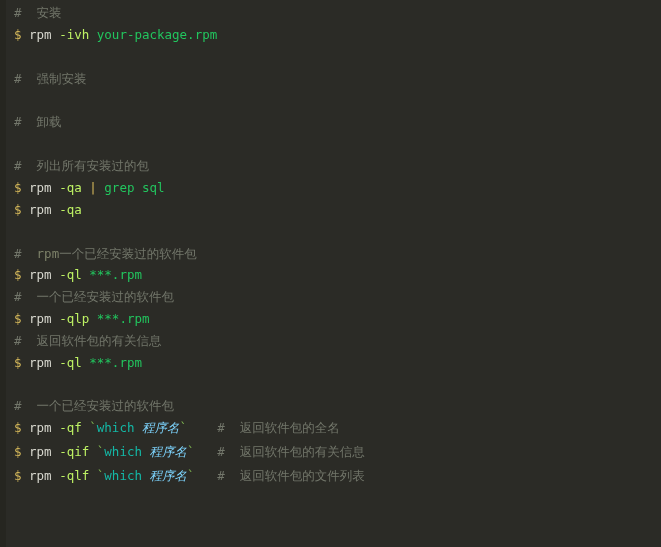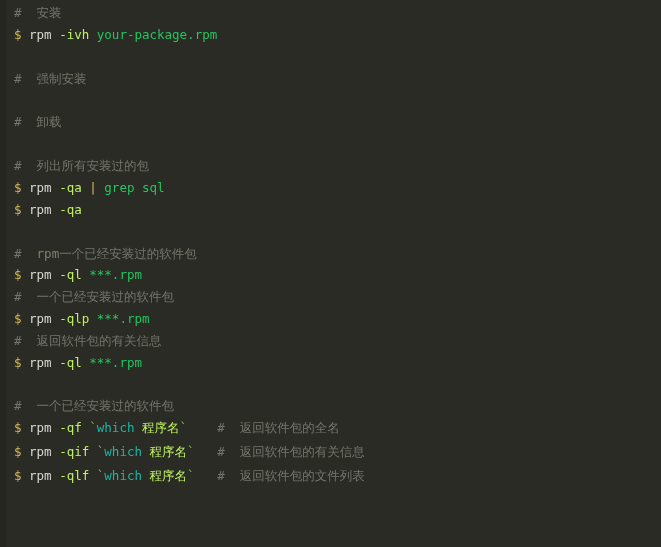--- a/index.html
+++ b/index.html
@@ -46,21 +46,21 @@
   
   .tok-comment { color: #72766a; }
   .tok-comment-kw { color: #7c8068; }
   .tok-prompt { color: #d5b85a; }
   .tok-cmd { color: #d8d8cf; }
   .tok-flag { color: #bef264; }
   .tok-arg { color: #22c55e; }
   .tok-pipe { color: #d5b85a; }
   .tok-green { color: #14b8a6; }
   .tok-tick { color: #7fb650; }
-  .tok-cjk { color: #bef264; }
+  .tok-cjk { color: #7dd3fc; font-style: italic; }
 
   .cjk { font-family: "DejaVu Sans", "Liberation Sans", sans-serif; font-size: 12.5px; }
 </style>
 </head>
 <body>
 
 <div id="code-block">
   <div id="gutter"></div>
 
   <div class="code-line"><span class="tok-comment">#</span><span class="tok-comment">  </span><span class="tok-comment cjk">安装</span></div>

